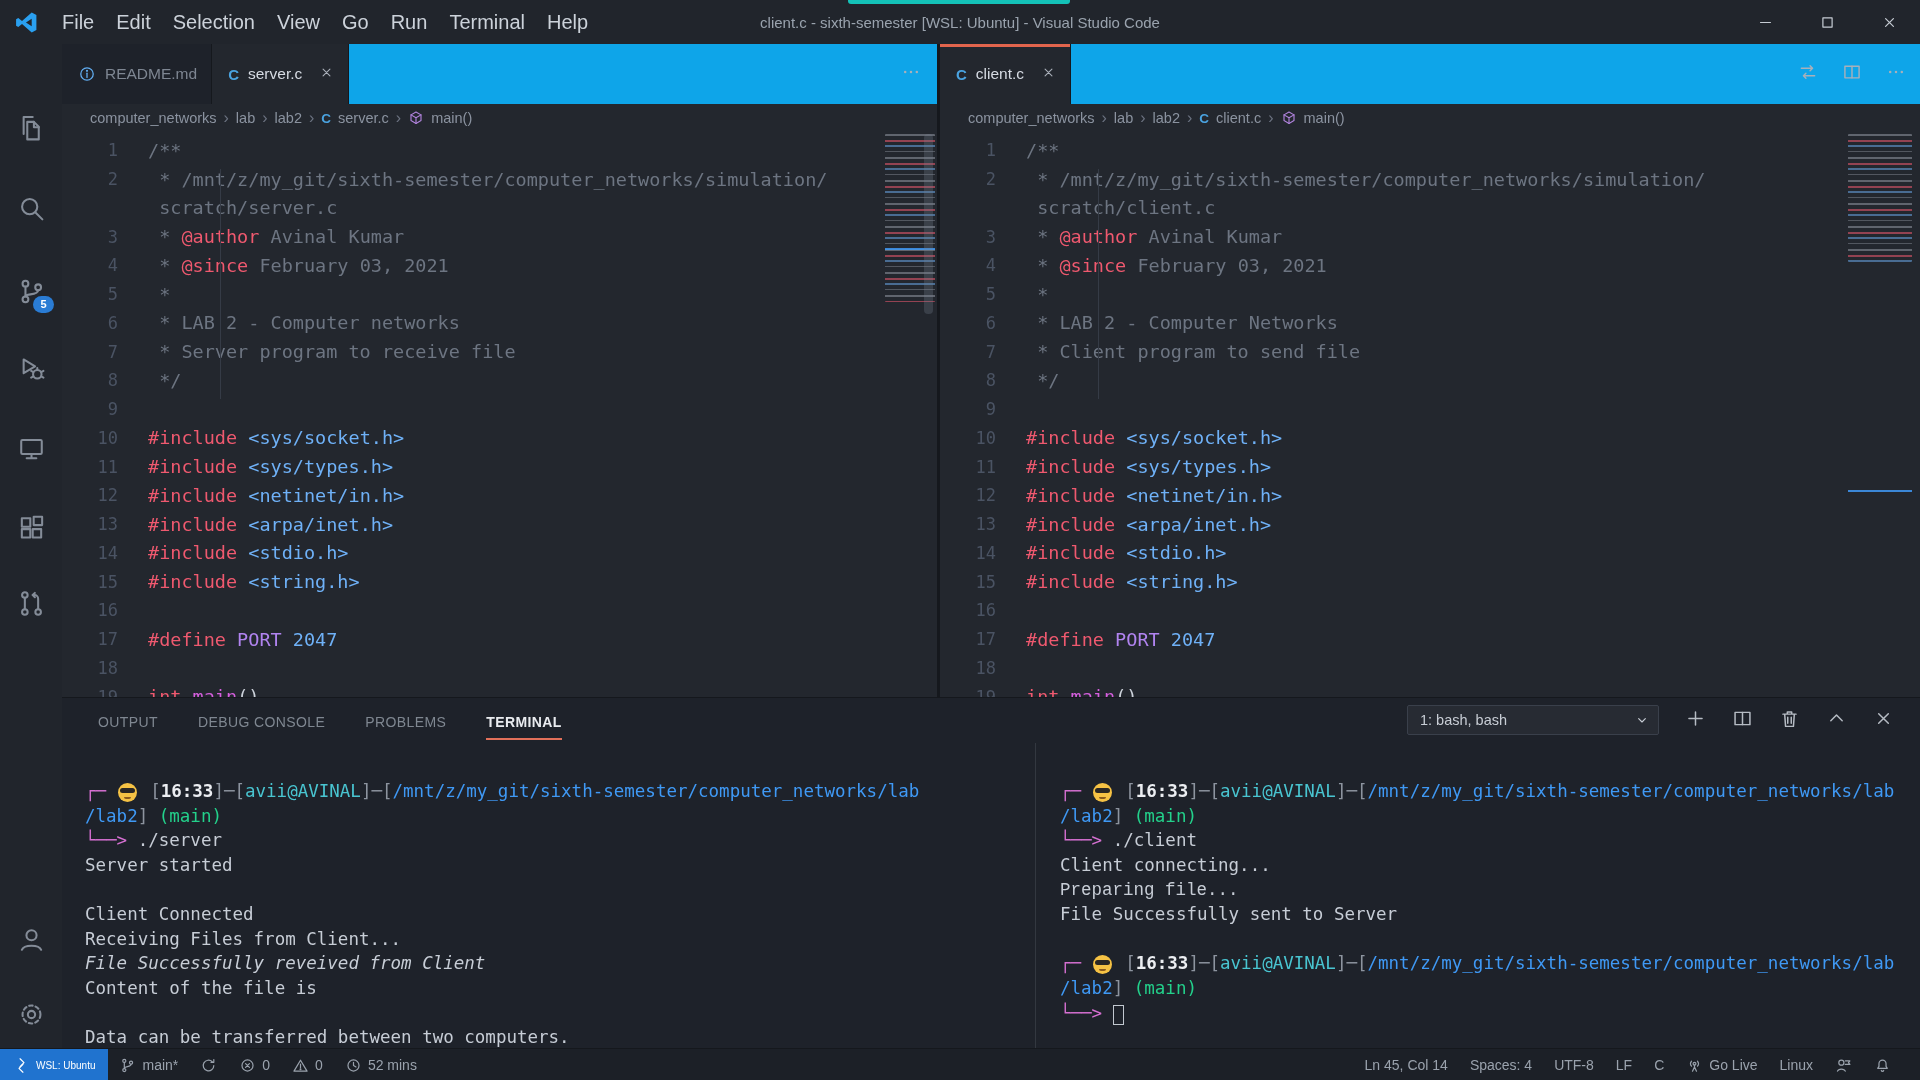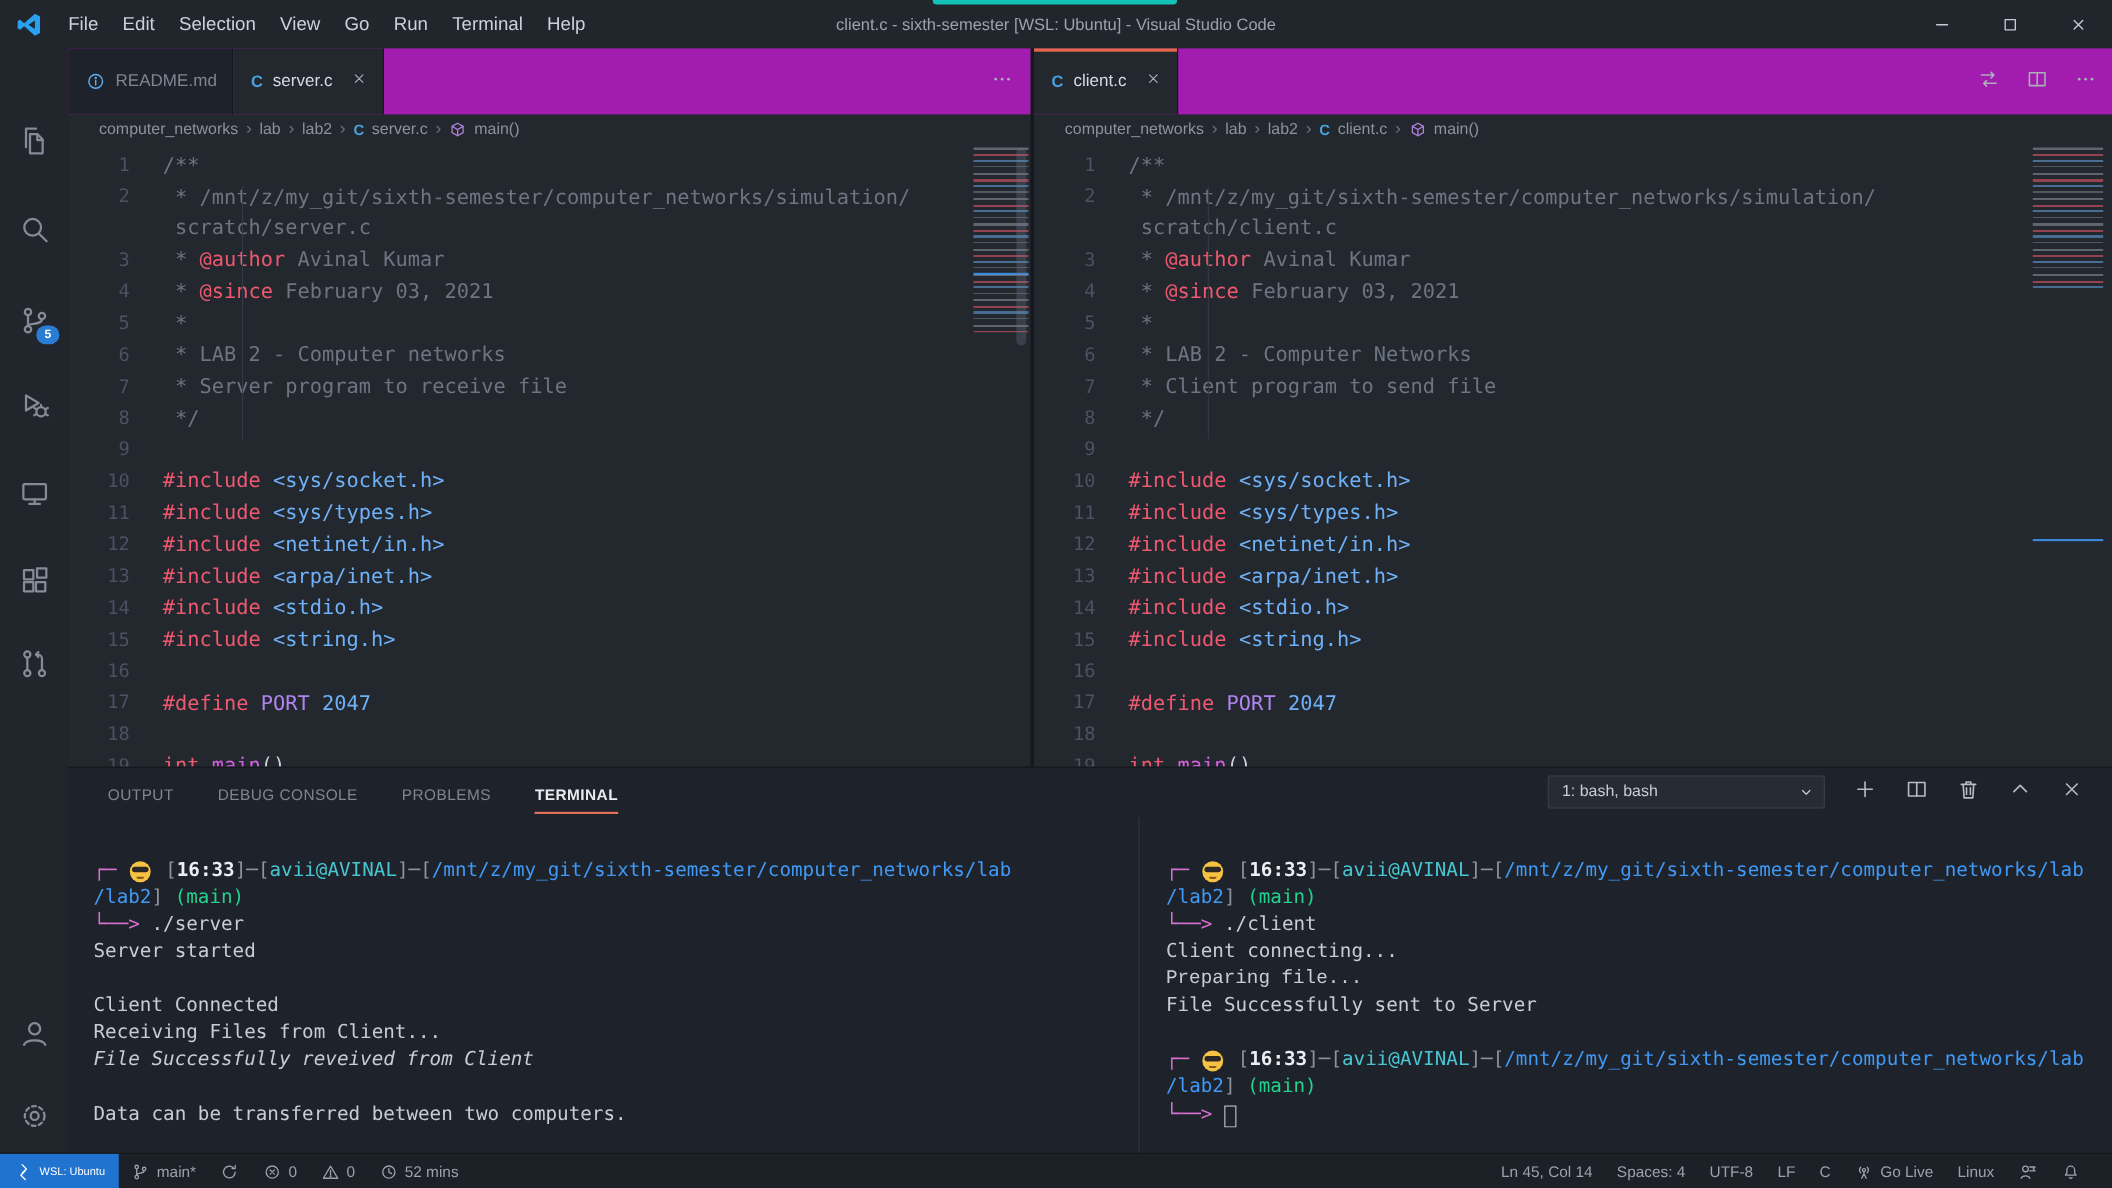--- a/index.html
+++ b/index.html
@@ -5,38 +5,38 @@
   html,body{margin:0;padding:0;background:#111;}
   #root{position:relative;width:1920px;height:1080px;overflow:hidden;background:#23272e;
         font-family:"Liberation Sans",sans-serif;-webkit-font-smoothing:antialiased;}
   .abs{position:absolute;}
   .ic{display:inline-flex;align-items:center;justify-content:center;}
   .ic svg{display:block;}
 
   
   #titlebar{left:0;top:0;width:1920px;height:44px;background:#21252c;display:flex;align-items:center;}
   #logo{margin:0 12px 0 14px;}
-  .menu-item{padding:0 11px;font-size:17px;color:#ccd2da;line-height:44px;cursor:default;}
+  .menu-item{padding:0 11px;font-size:20px;color:#ccd2da;line-height:44px;cursor:default;}
   #window-title{left:0;top:0;width:1920px;height:44px;display:flex;align-items:center;justify-content:center;
                 font-size:15px;color:#9aa3ae;pointer-events:none;}
   #title-strip{left:848px;top:0;width:222px;height:4px;border-radius:0 0 3px 3px;}
   #win-controls{right:0;top:0;height:44px;display:flex;}
   .win-btn{width:62px;height:44px;display:flex;align-items:center;justify-content:center;color:#c6ccd4;}
 
   
   #activitybar{left:0;top:44px;width:62px;height:1004px;background:#21252c;border-right:1px solid #191c22;}
   .act-slot{position:absolute;left:0;width:62px;height:40px;display:flex;align-items:center;justify-content:center;color:#848c98;}
   .act-badge{position:absolute;right:8px;bottom:-2px;min-width:17px;height:17px;border-radius:9px;
              color:#fff;font-size:11px;line-height:17px;text-align:center;padding:0 2px;font-weight:bold;}
 
   
   .group{top:44px;height:653px;background:#23272e;}
   #g1{left:62px;width:875px;}
   #g2{left:940px;width:980px;}
-  .tabbar{position:absolute;left:0;top:0;right:0;height:60px;background:#a21caf;display:flex;}
+  .tabbar{position:absolute;left:0;top:0;right:0;height:60px;background:#0ea5e9;display:flex;}
   .tab{height:60px;display:flex;align-items:center;padding:0 14px 0 16px;gap:9px;font-size:15.5px;
        color:#7e8692;background:#1e222a;border-right:1px solid #15181d;position:relative;box-sizing:border-box;}
   .tab.active{background:#23272e;color:#d6dbe3;}
   .tab .accent-top{position:absolute;left:0;top:0;right:0;height:3px;}
   .tab-close{margin-left:8px;color:#aab0ba;}
   .cfile{color:#4aa3e0;font-weight:bold;font-size:15px;font-family:"Liberation Sans",sans-serif;}
   .tab-actions{position:absolute;top:0;height:60px;display:flex;align-items:center;gap:24px;color:#a9b0ba;}
   .crumbs{position:absolute;left:0;right:0;top:60px;height:28px;display:flex;align-items:center;
           padding-left:28px;font-size:14.5px;color:#8b93a0;gap:7px;}
   .crumb-sep{color:#6b7280;font-size:16px;}
@@ -430,20 +430,21 @@
     <div id="term-divider" class="abs"></div>
     <div id="term1" class="term">
         <div class="trow"><span style="color:#d670d2;">┌─ </span><span class="emoji"></span><span style="color:#8d949f;"> [</span><span style="color: rgb(236, 238, 242); font-weight: bold;">16:33</span><span style="color:#8d949f;">]─[</span><span style="color:#49c5d1;">avii@AVINAL</span><span style="color:#8d949f;">]─[</span><span style="color:#3f99f5;">/mnt/z/my_git/sixth-semester/computer_networks/lab</span></div>
         <div class="trow"><span style="color:#3f99f5;">/lab2</span><span style="color:#8d949f;">] </span><span style="color:#23d18b;">(main)</span></div>
         <div class="trow"><span style="color:#d670d2;">└──&gt; </span><span style="color:#c7cdd6;">./server</span></div>
         <div class="trow"><span style="color:#c7cdd6;">Server started</span></div>
         <div class="trow"></div>
         <div class="trow"><span style="color:#c7cdd6;">Client Connected</span></div>
         <div class="trow"><span style="color:#c7cdd6;">Receiving Files from Client...</span></div>
         <div class="trow"><span style="color:#c7cdd6;font-style:italic;">File Successfully reveived from Client</span></div>
+        <div class="trow"><span style="color:#c7cdd6;">Content of the file is</span></div>
         <div class="trow"></div>
         <div class="trow"><span style="color:#c7cdd6;">Data can be transferred between two computers.</span></div>
       </div>
     <div id="term2" class="term">
         <div class="trow"><span style="color:#d670d2;">┌─ </span><span class="emoji"></span><span style="color:#8d949f;"> [</span><span style="color: rgb(236, 238, 242); font-weight: bold;">16:33</span><span style="color:#8d949f;">]─[</span><span style="color:#49c5d1;">avii@AVINAL</span><span style="color:#8d949f;">]─[</span><span style="color:#3f99f5;">/mnt/z/my_git/sixth-semester/computer_networks/lab</span></div>
         <div class="trow"><span style="color:#3f99f5;">/lab2</span><span style="color:#8d949f;">] </span><span style="color:#23d18b;">(main)</span></div>
         <div class="trow"><span style="color:#d670d2;">└──&gt; </span><span style="color:#c7cdd6;">./client</span></div>
         <div class="trow"><span style="color:#c7cdd6;">Client connecting...</span></div>
         <div class="trow"><span style="color:#c7cdd6;font-family:Liberation Mono, monospace;">Preparing file...</span></div>
         <div class="trow"><span style="color:#c7cdd6;">File Successfully sent to Server</span></div>

